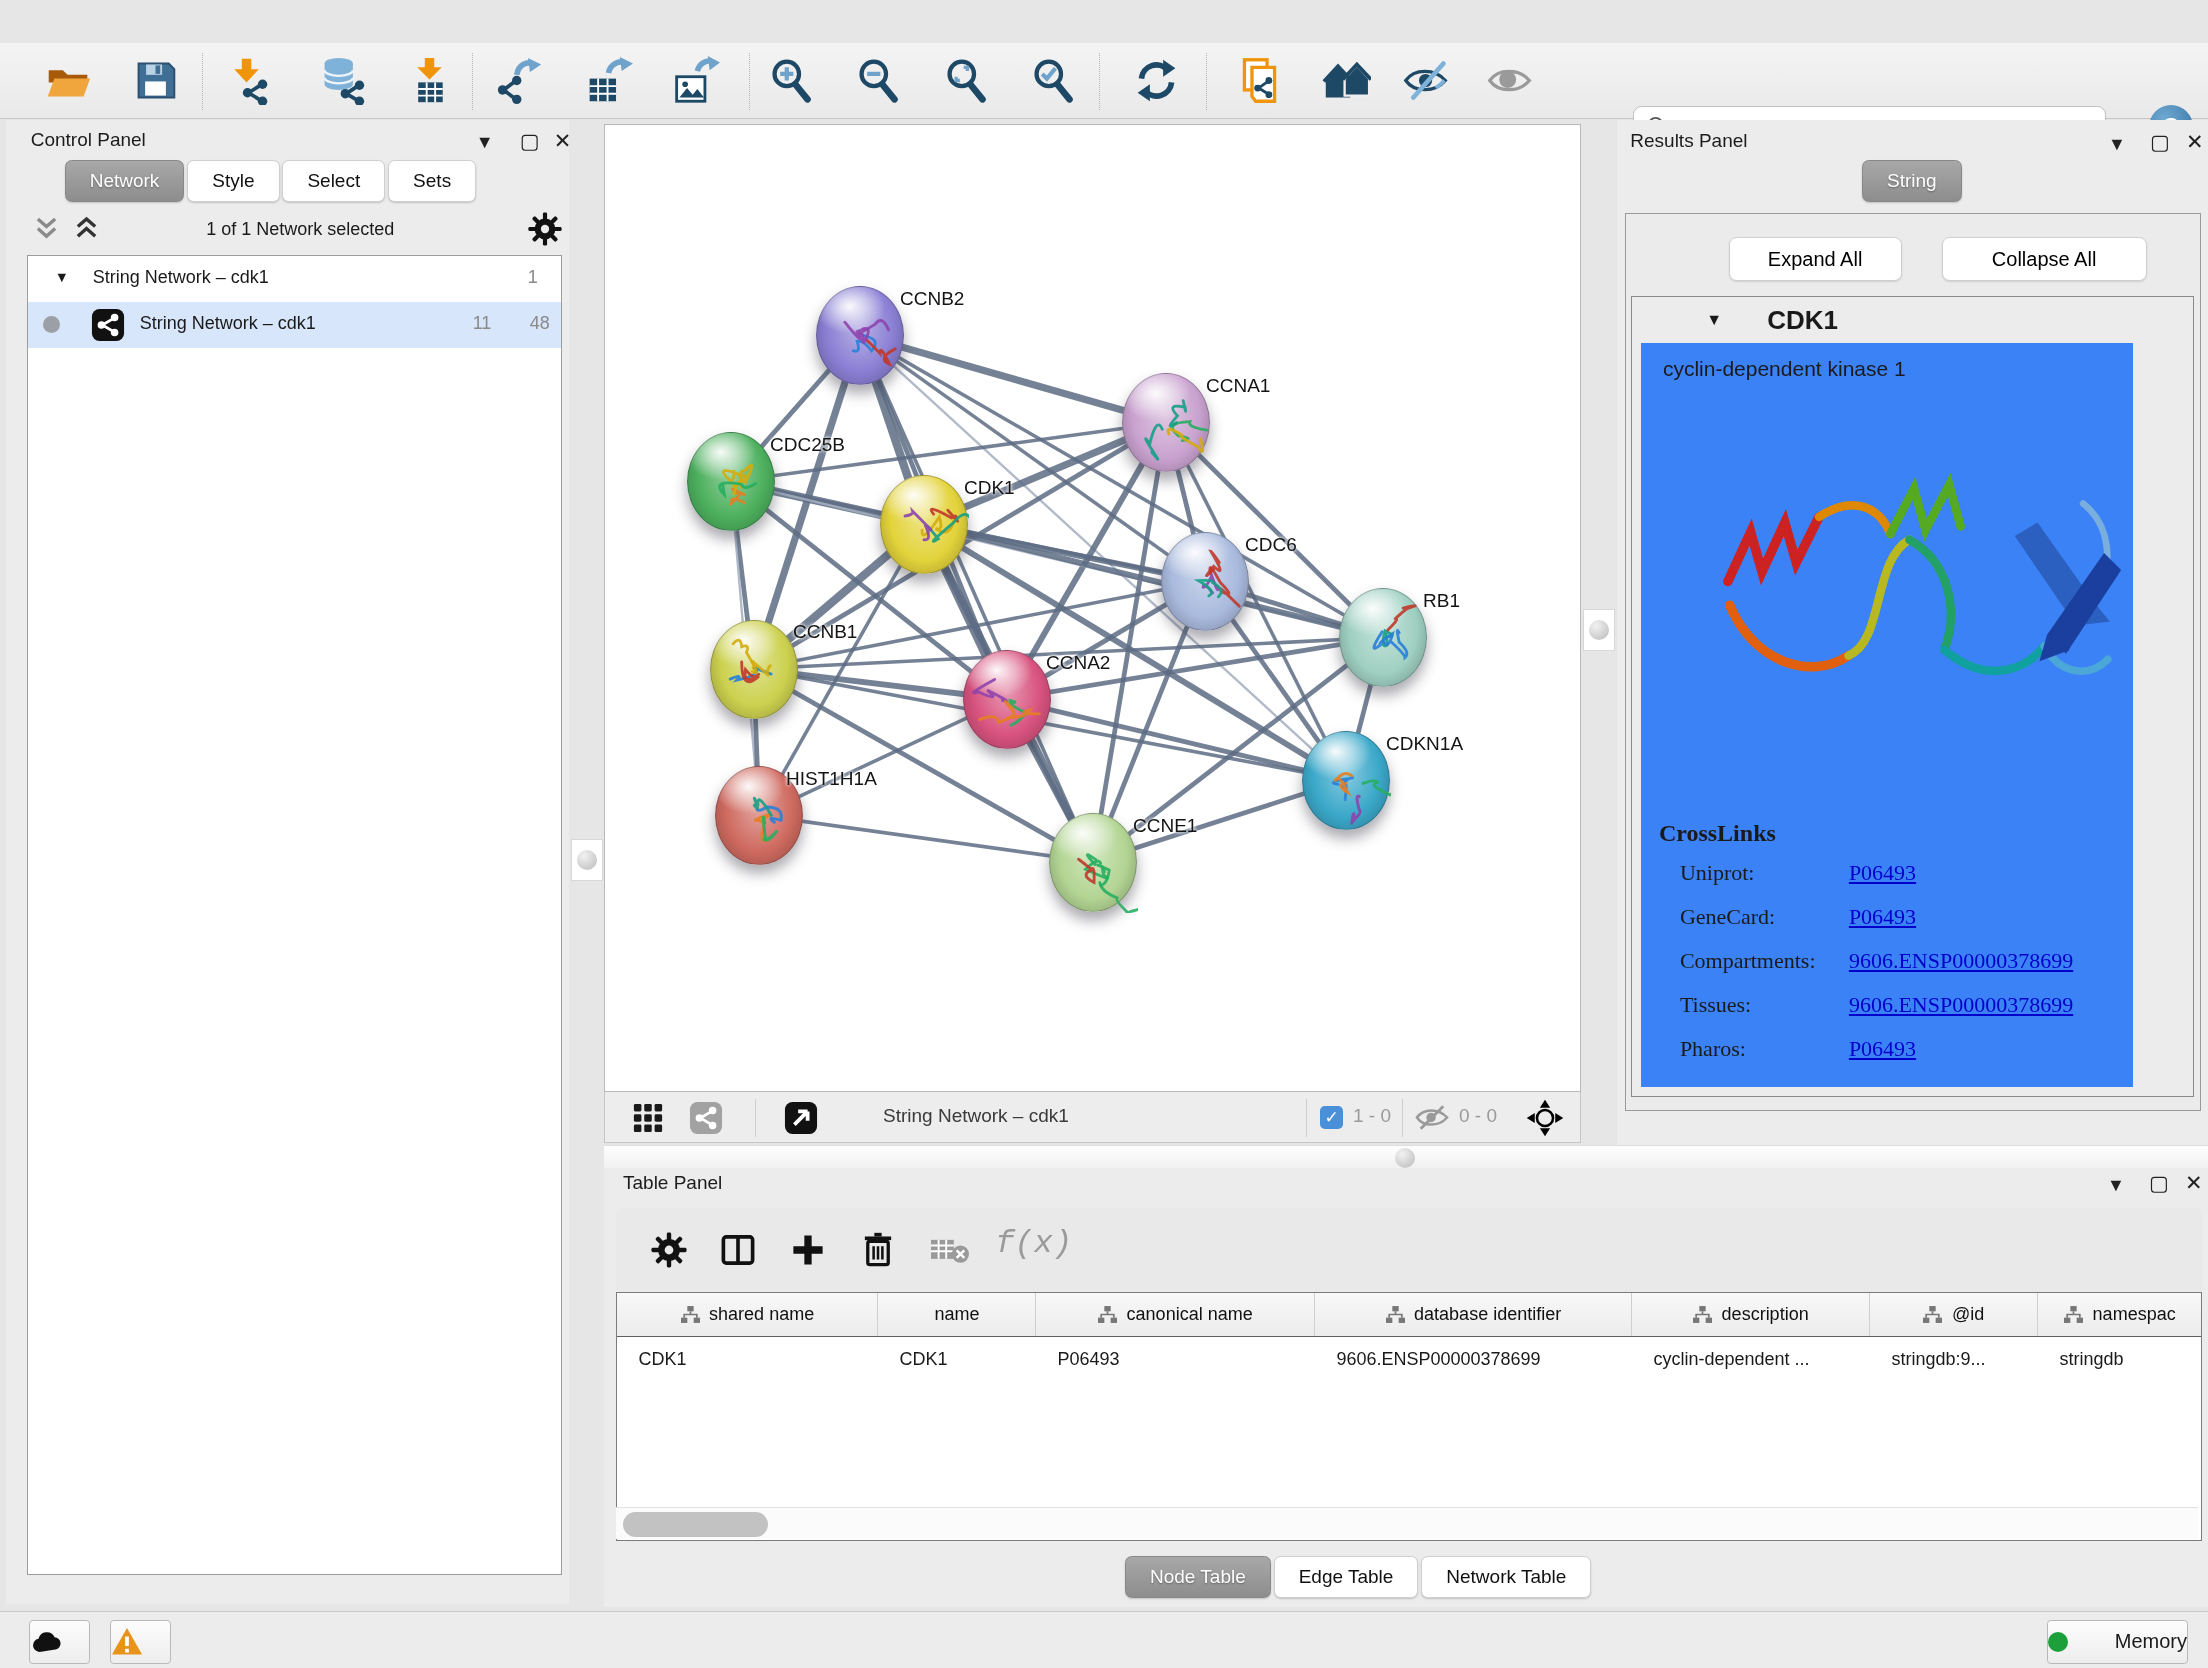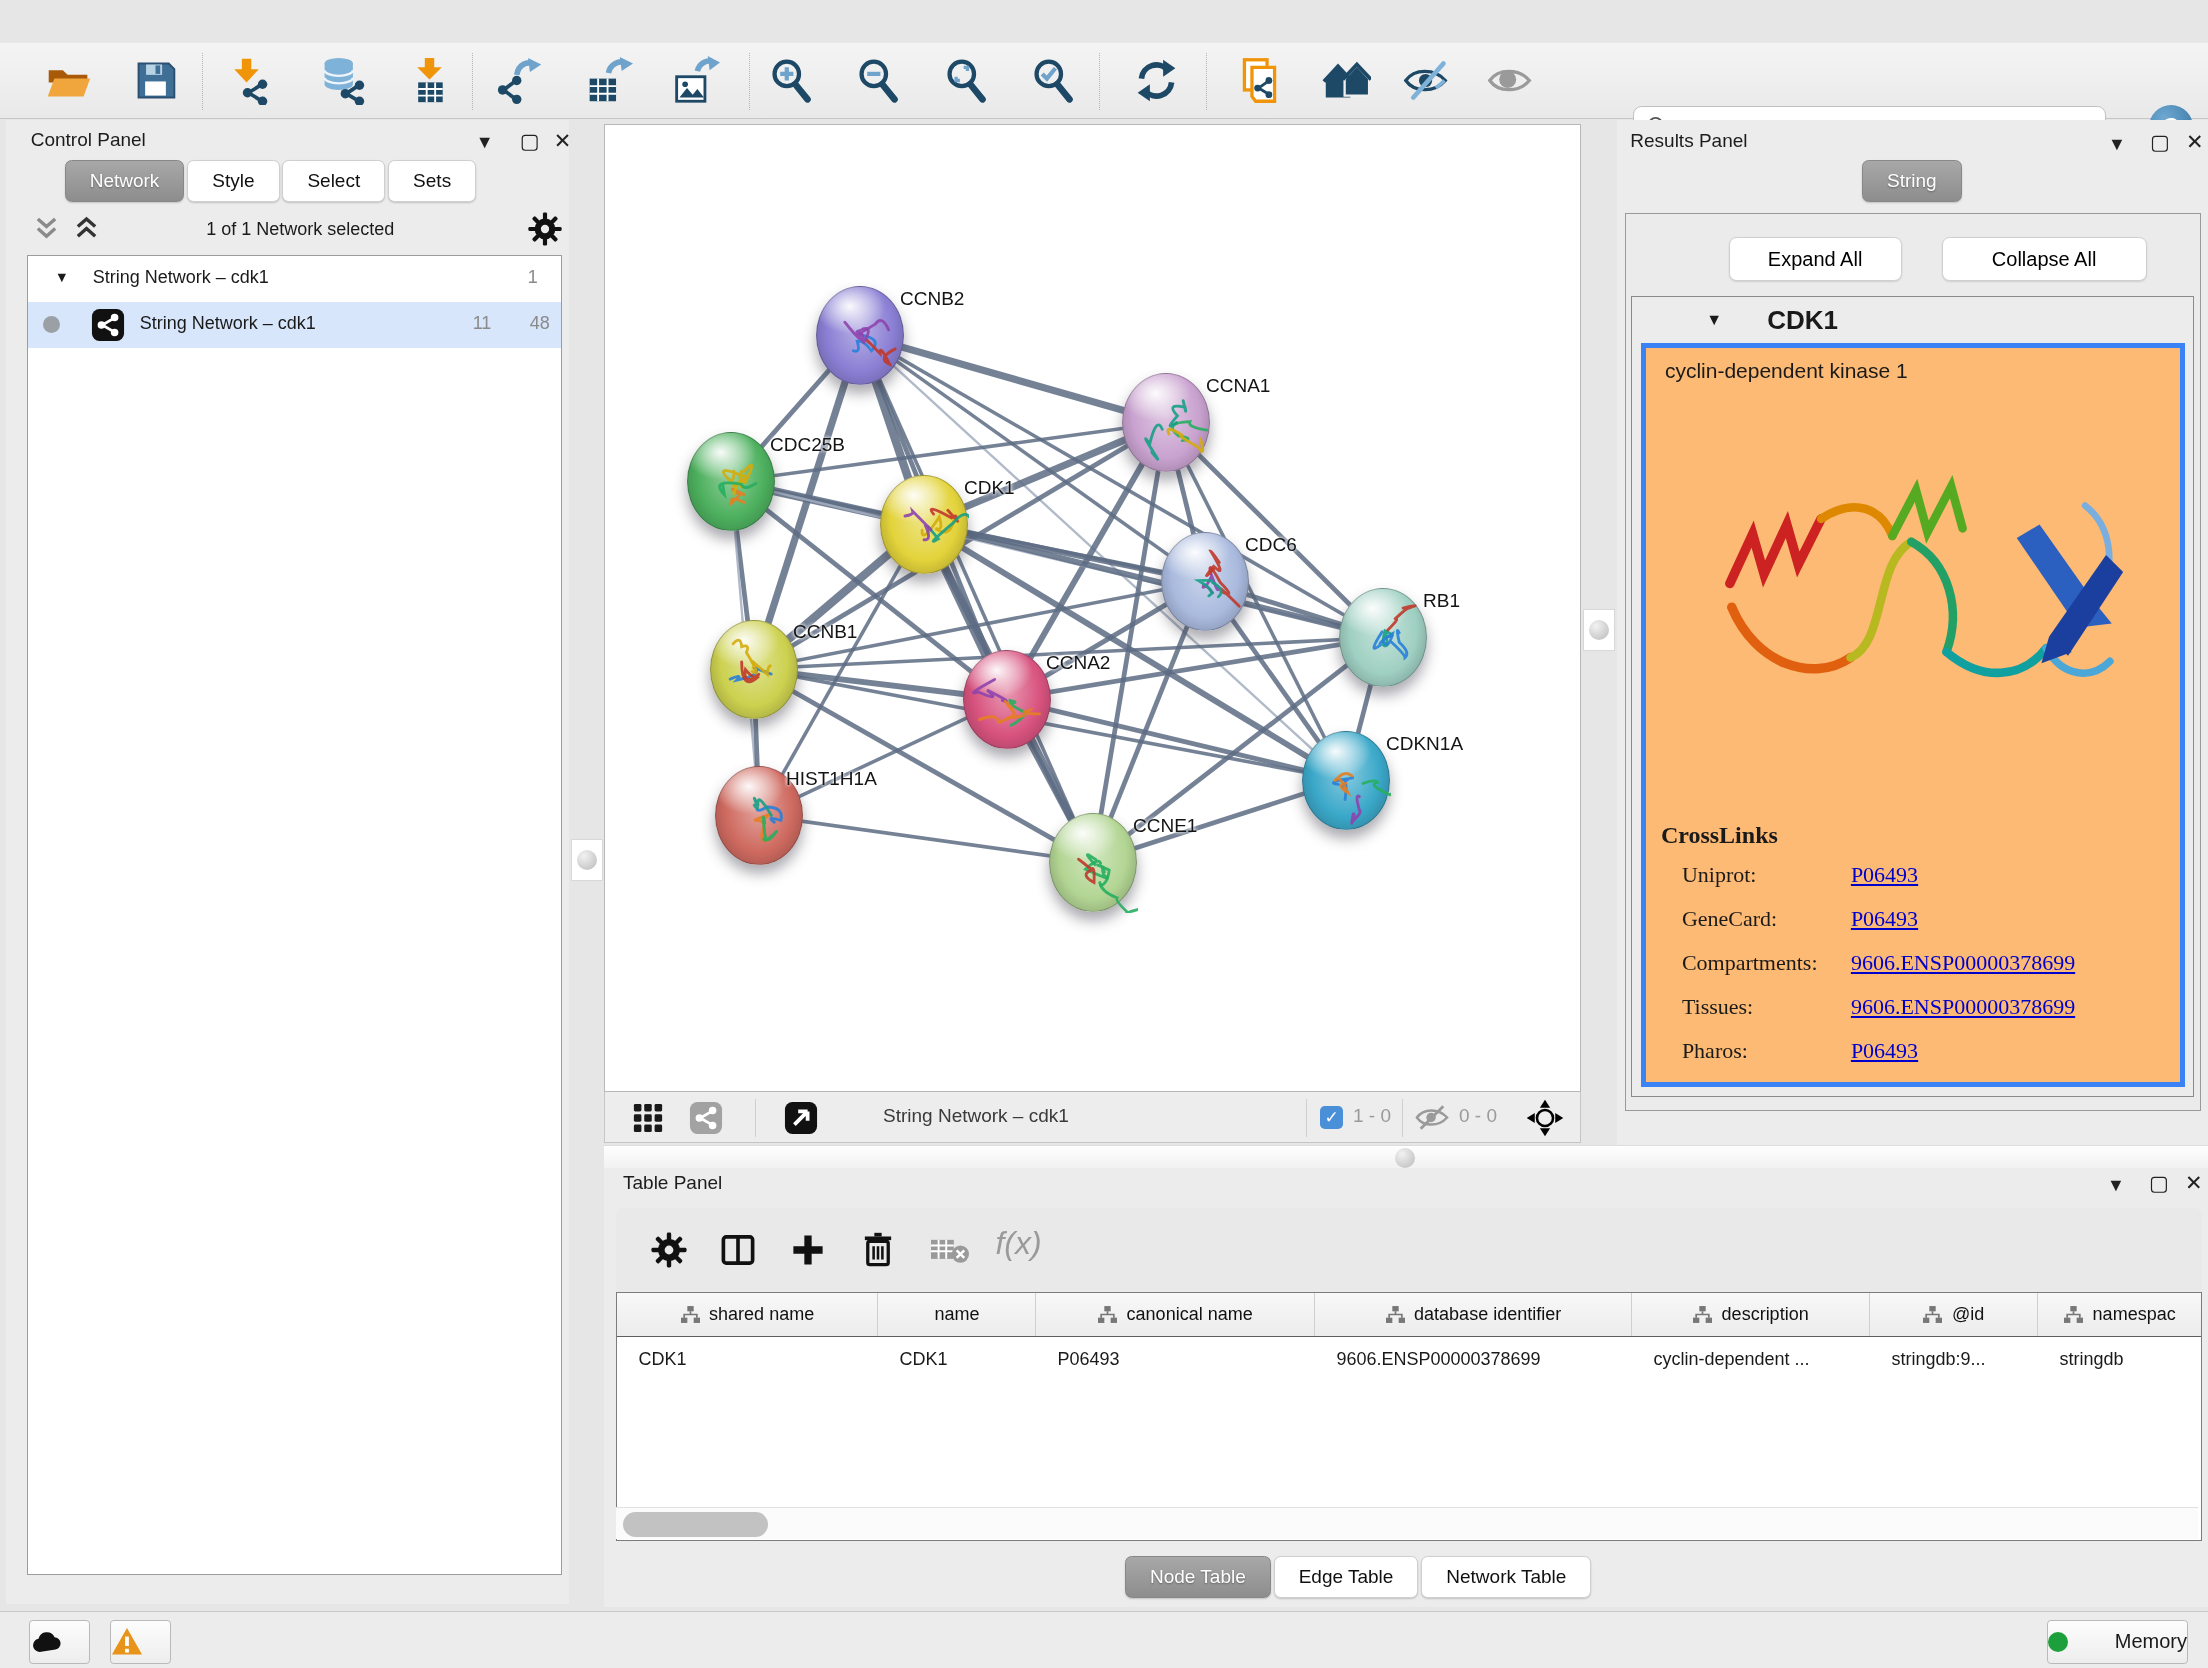--- a/index.html
+++ b/index.html
@@ -38,21 +38,21 @@
 .nvtext{position:absolute;top:13.3px;font-size:19px;color:#3a3a3a}
 .nvcount{position:absolute;top:13.3px;font-size:19px;color:#9a9a9a}
 
 .grab{position:absolute;background:#fff;border:1px solid #d8d8d8;display:flex;align-items:center;justify-content:center}
 .grabdot{width:20px;height:20px;border-radius:50%;background:radial-gradient(circle at 35% 30%,#f2f2f2,#b9b9b9)}
 .hsplit{position:absolute;left:604px;top:1145px;width:1605px;height:25px;background:linear-gradient(#fefefe,#f1f1f1);border-top:1px solid #dedede;border-bottom:1px solid #d6d6d6}
 
 .rpanel{position:absolute;left:1617px;top:120px;width:592px;height:1025px;background:#ececec}
 .rbox{position:absolute;left:7.6px;top:93px;width:576px;height:898px;background:#ebebeb;border:1px solid #9a9a9a}
 .entrybox{position:absolute;left:5.7px;top:82px;width:563px;height:801px;background:#ececec;border:1px solid #8a8a8a}
-.entrywhite{position:absolute;left:8.6px;top:46px;width:544px;height:744px;background:#fdba74;border:5px solid #3b82f6}
+.entrywhite{position:absolute;left:8.6px;top:46px;width:492px;height:744px;background:#3b82f6;border:3px solid #3b82f6}
 .xl-serif{font-family:"Liberation Serif","DejaVu Serif",serif}
 .xlrow{position:relative;height:44px;font-size:22px}
 .xlrow a{color:#0000cc;text-decoration:underline}
 
 .tpanel{position:absolute;left:604px;top:1168px;width:1605px;height:439px;background:#ececec}
 .tptoolbar{position:absolute;left:12.4px;top:40px;width:1586px;height:84px;background:#e9e9e9;border-radius:7.6px 7.6px 0 0}
 .ctable{position:absolute;left:12.4px;top:124px;width:1586px;height:249px;background:#fff;border:1.9px solid #7c7c7c;overflow:hidden}
 .thead{display:flex;height:44px;background:linear-gradient(#f8f8f8,#ececec);border-bottom:1.9px solid #5f5f5f}
 .th{display:flex;align-items:center;justify-content:center;gap:9.5px;font-size:18px;color:#111;border-right:1px solid #cfcfcf;overflow:hidden;white-space:nowrap}
 .trowt{display:flex;height:44px}
@@ -594,21 +594,21 @@
           <line x1="8" y1="10" x2="44" y2="10" stroke="#111" stroke-width="5"></line>
           <line x1="21" y1="5" x2="31" y2="5" stroke="#111" stroke-width="5"></line>
           <path d="M20 21 v18 M26 21 v18 M32 21 v18" stroke="#111" stroke-width="3.5"></path>
         </svg>
       <svg style="position:absolute;left:314px;top:28.5px" width="40" height="28.5" viewBox="0 0 42 30">
           <rect x="1" y="3" width="24" height="20" fill="#9a9a9a"></rect>
           <path d="M1 9 h24 M1 15 h24 M9 3 v20 M17 3 v20" stroke="#fff" stroke-width="2"></path>
           <circle cx="32" cy="18" r="9" fill="#9a9a9a"></circle>
           <path d="M28 14 l8 8 M36 14 l-8 8" stroke="#fff" stroke-width="2.6"></path>
         </svg>
-      <div style="position:absolute;left:379px;top:17px;font-size:32px;color:#9a9a9a;font-style:italic;font-family:Liberation Sans, sans-serif">f(x)</div>
+      <div style="position:absolute;left:379px;top:17px;font-size:32px;color:#9a9a9a;font-style:italic;font-family:Liberation Mono, monospace">f(x)</div>
     </div>
     <div class="ctable">
       <div class="thead" id="tbl-head">
           <div class="th" style="width: 261px; flex: 0 0 261px;">
             <svg width="19" height="17" viewBox="0 0 18 16">
               <rect x="6" y="0" width="6" height="5" fill="#777"></rect>
               <path d="M9 5 v3 M3 11 v-3 h12 v3" stroke="#777" stroke-width="1.6" fill="none"></path>
               <rect x="0" y="11" width="6" height="5" fill="#777"></rect>
               <rect x="12" y="11" width="6" height="5" fill="#777"></rect>
             </svg>

